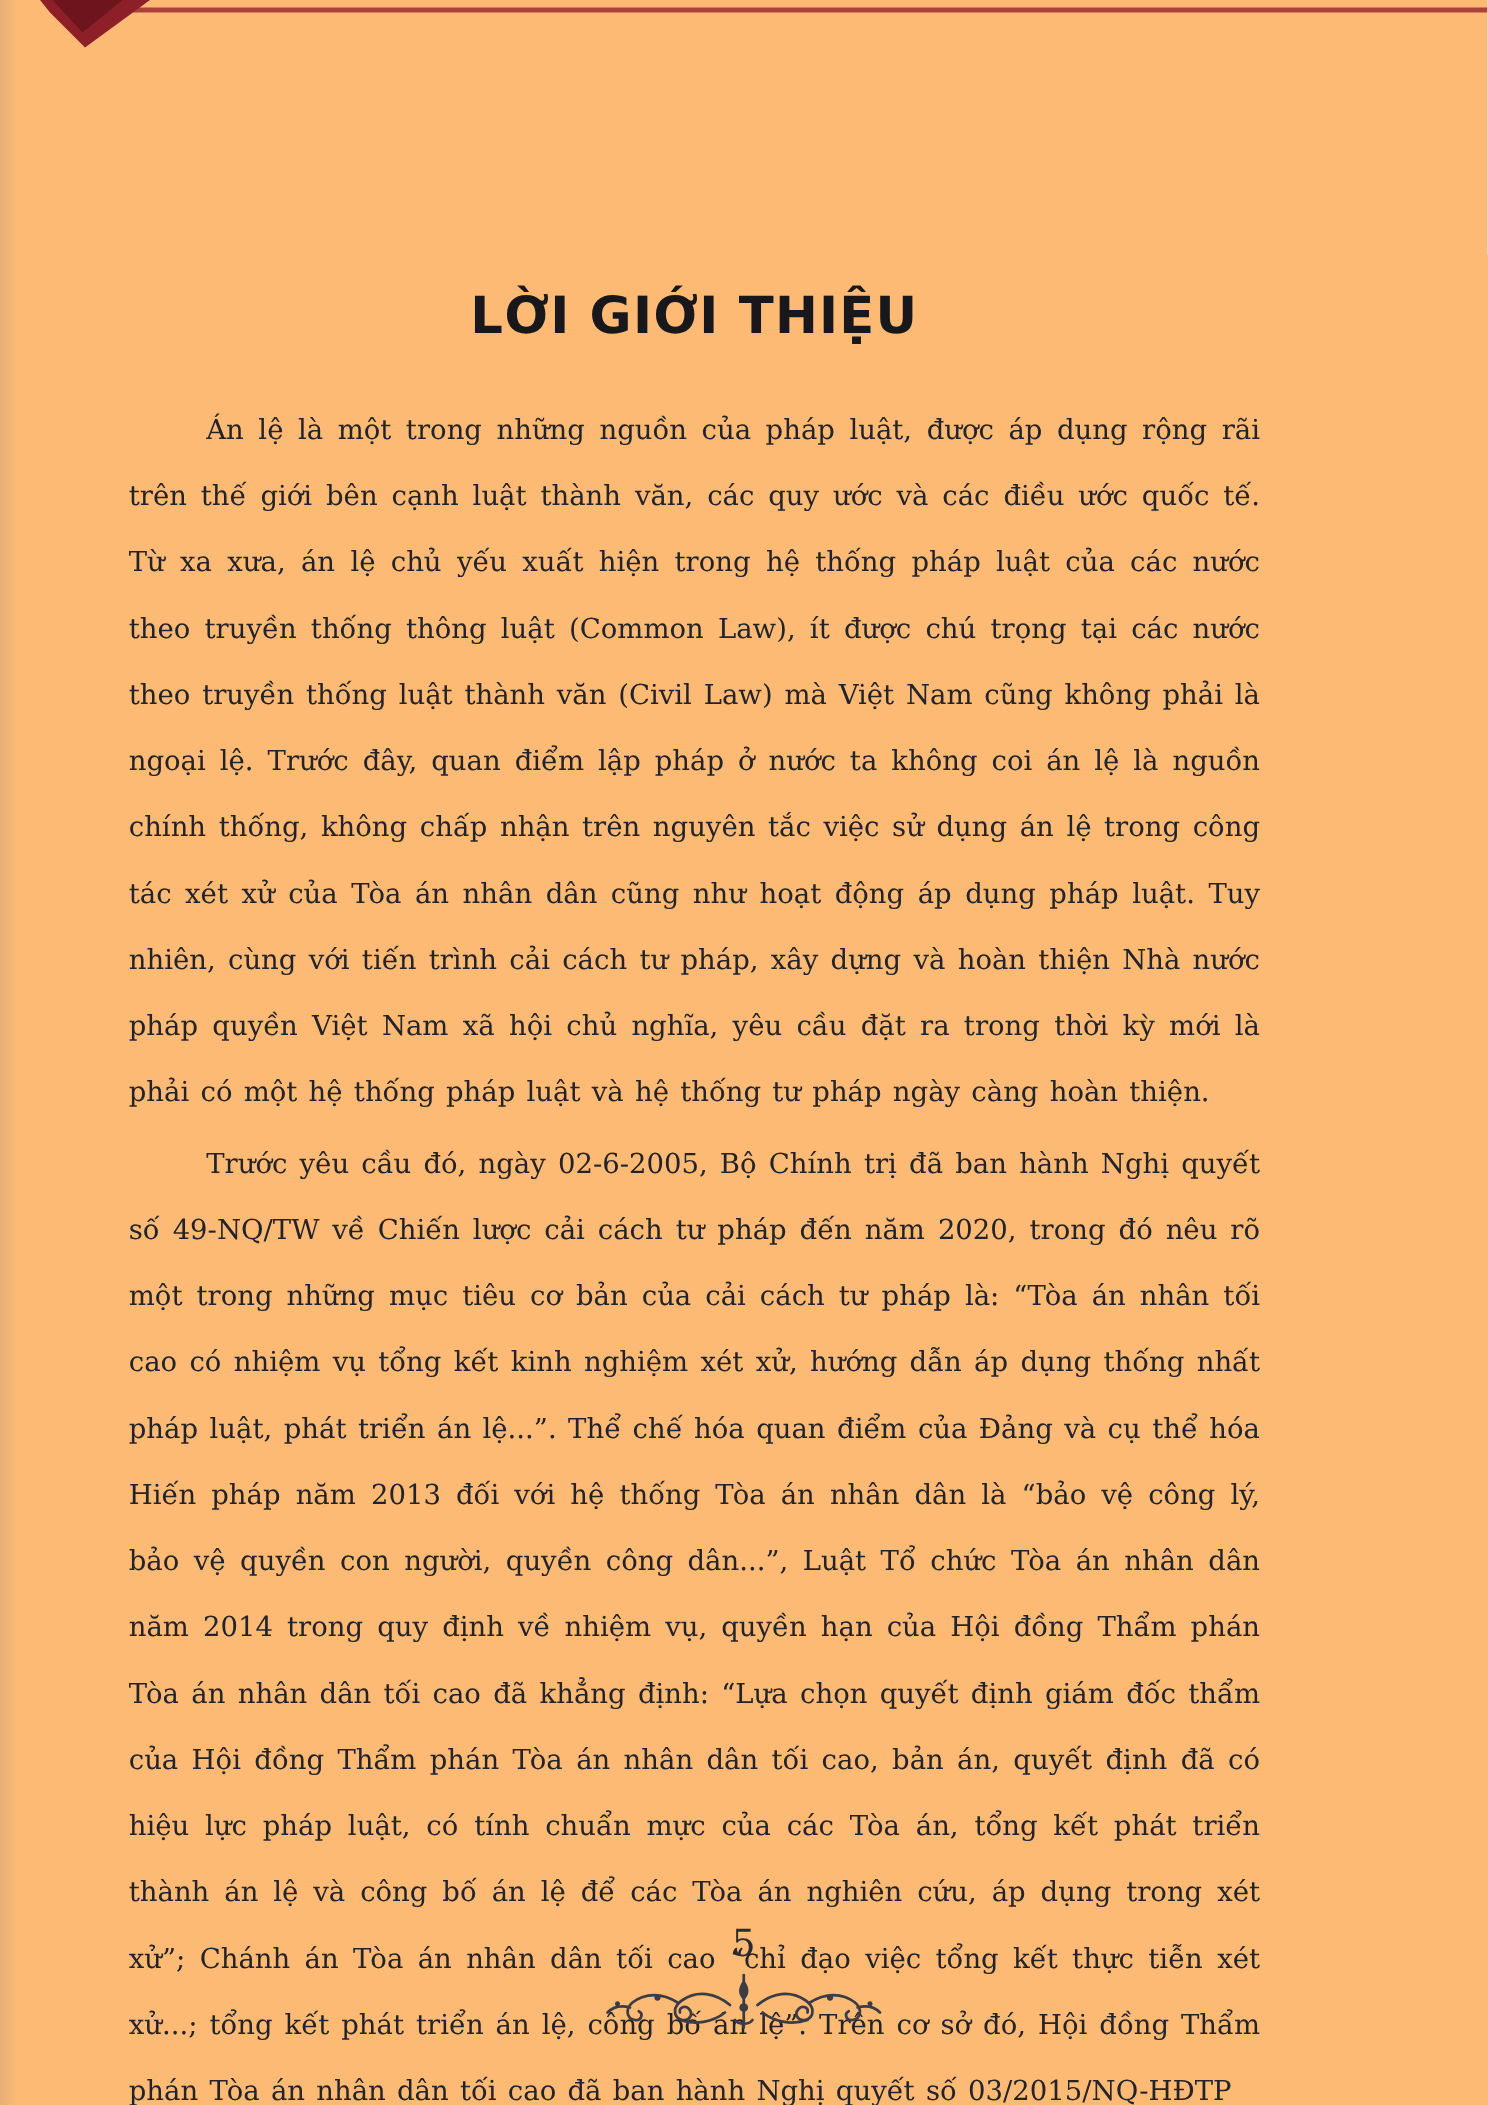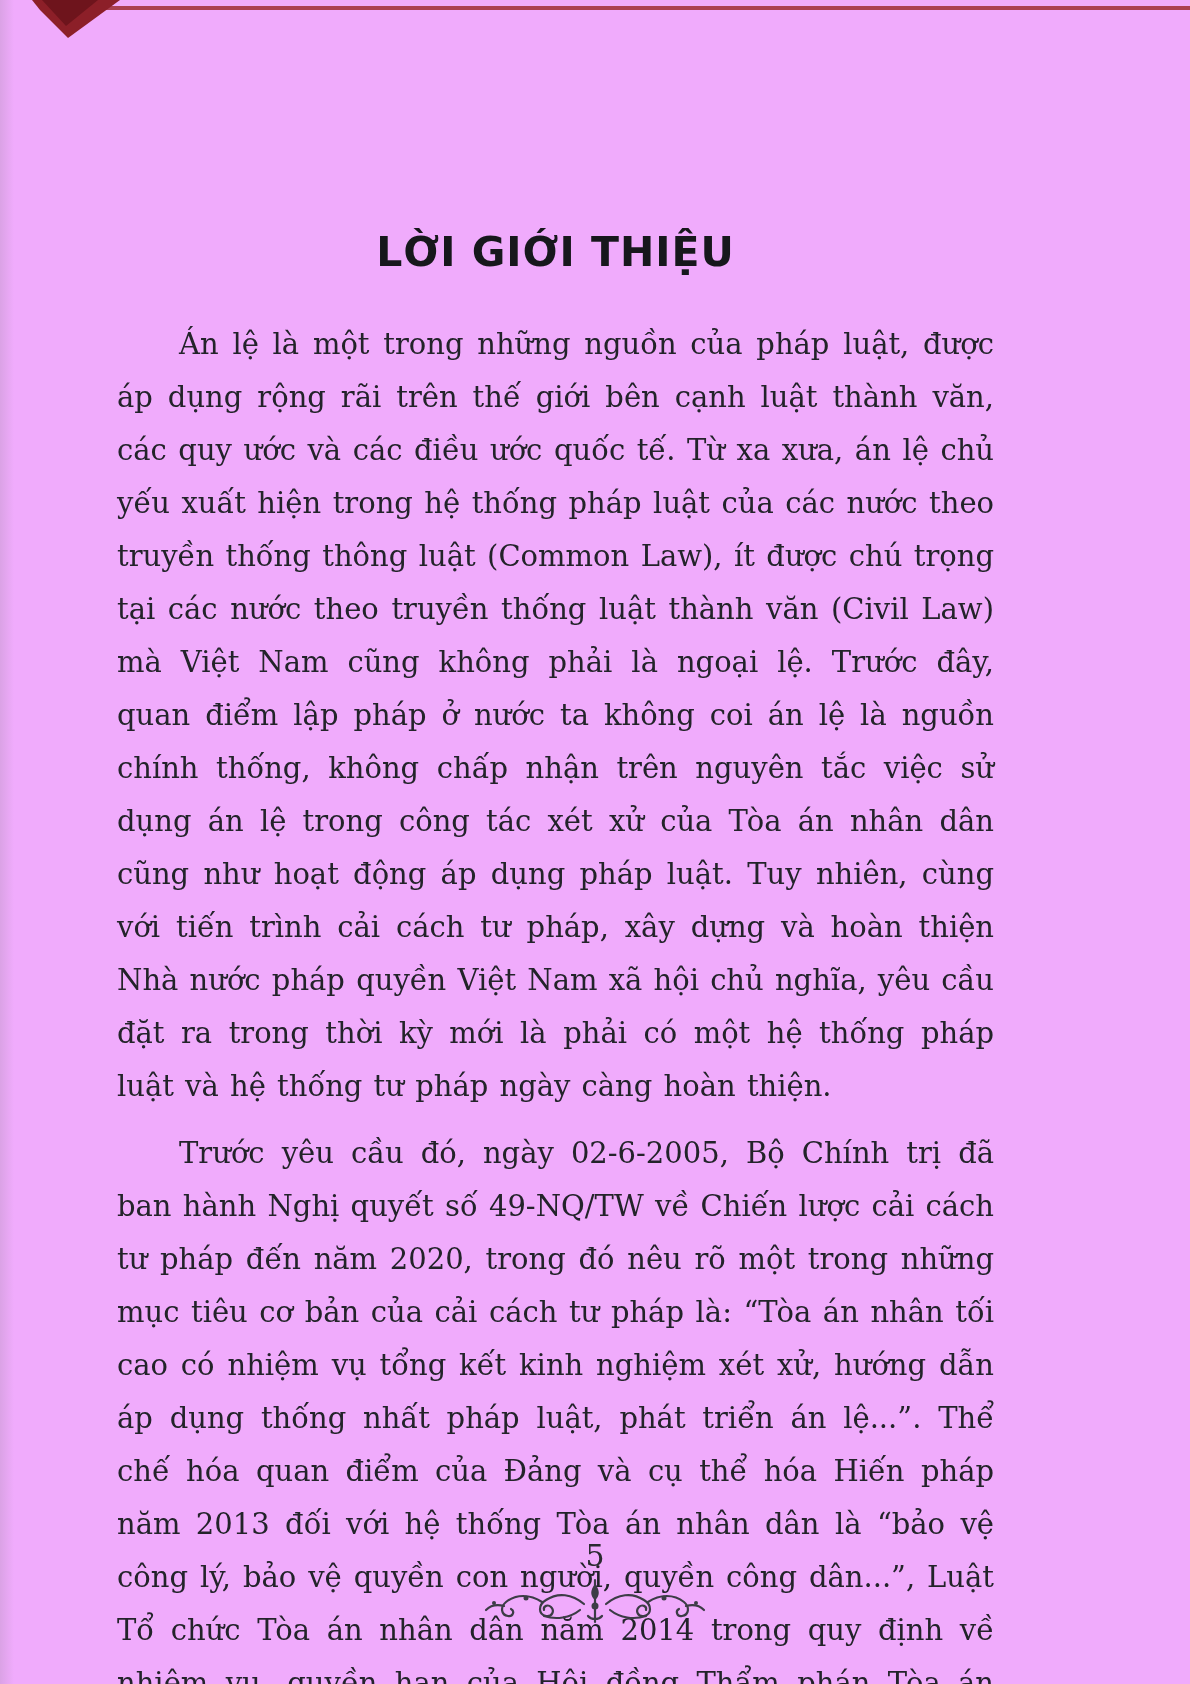--- a/index.html
+++ b/index.html
@@ -5,21 +5,21 @@
   html, body {
     margin: 0;
     padding: 0;
     background: #e8e8e8;
   }
   .page {
     position: relative;
     width: 1190px;
     height: 1684px;
     margin: 0 auto;
-    background: #f0abfc;
+    background: #fdba74;
     overflow: hidden;
     font-family: "DejaVu Serif", "Liberation Serif", serif;
     color: #23232a;
   }
   
   .top-line {
     position: absolute;
     top: 6px;
     left: 42px;
     width: 1148px;
@@ -51,22 +51,22 @@
   .doc-title {
     margin: 0 0 42px 0;
     text-align: center;
     font-family: "DejaVu Sans", "Liberation Sans", sans-serif;
     font-weight: 700;
     font-size: 41px;
     letter-spacing: 1px;
     color: #17171c;
   }
   .body-text p {
-    margin: 14px;
-    font-size: 29px;
+    margin: 0;
+    font-size: 22px;
     line-height: 53px;
     text-align: justify;
     text-indent: 62px;
     word-spacing: 2px;
   }
   .body-text p + p {
     margin-top: 4px;
   }
   .page-number {
     position: absolute;

